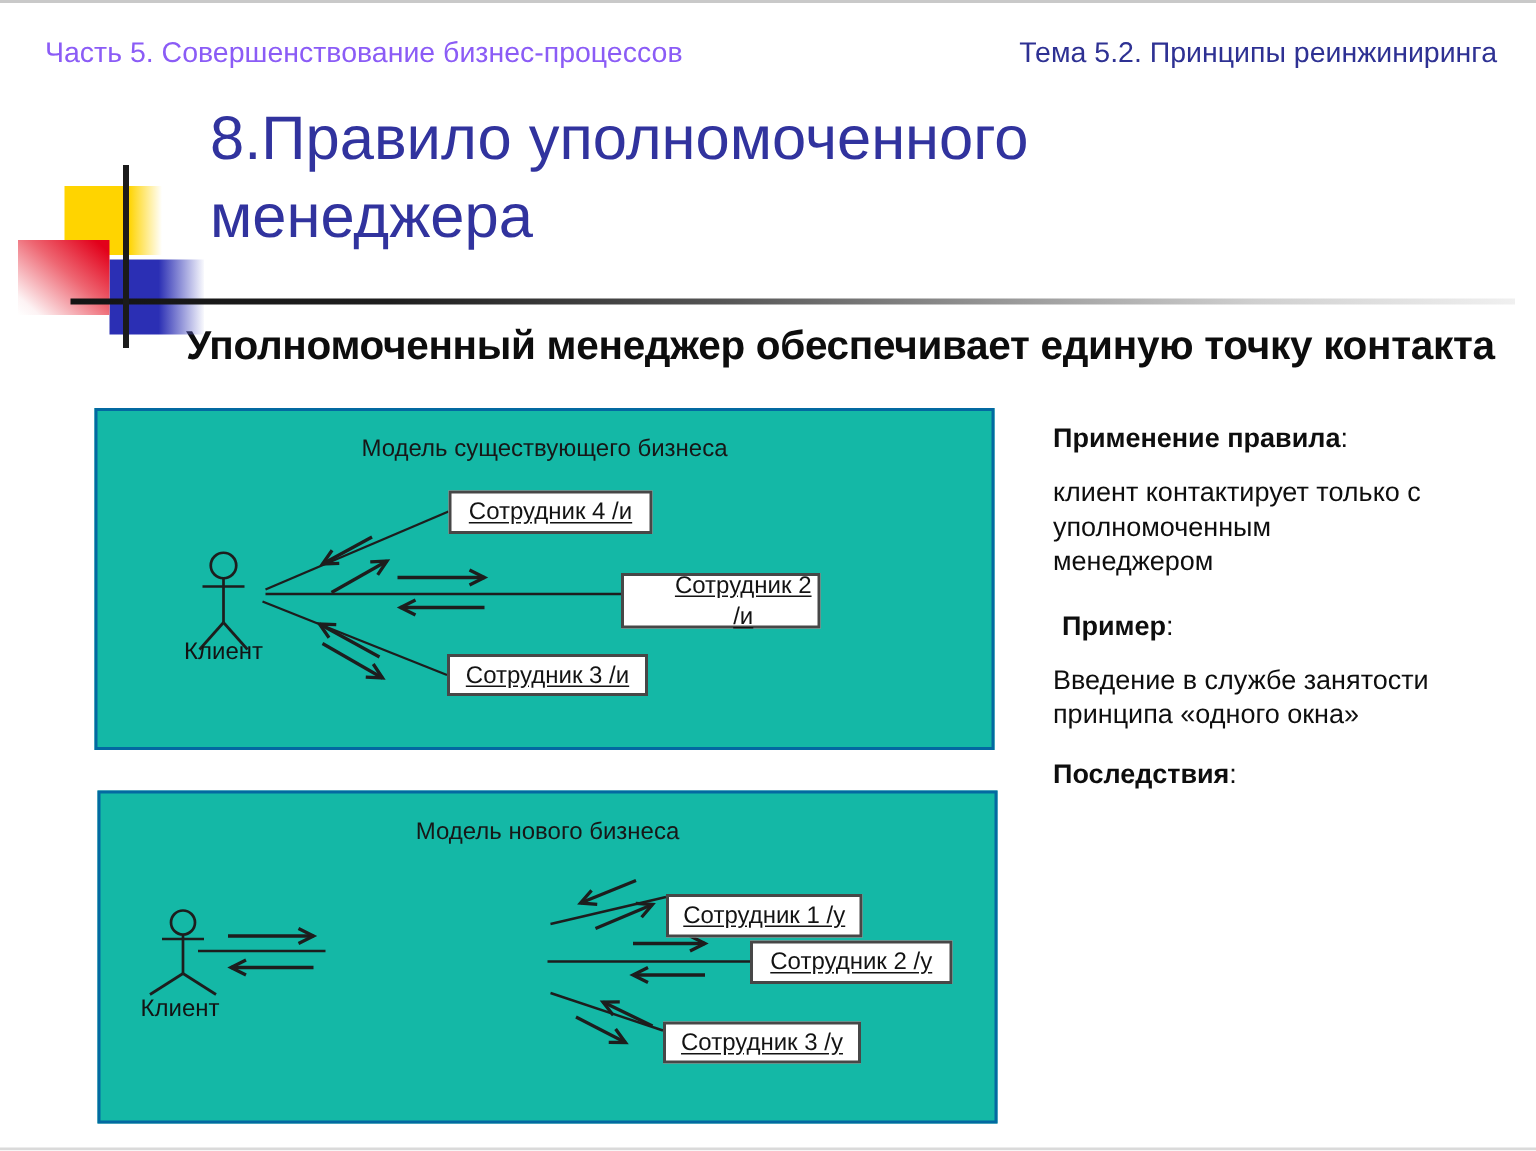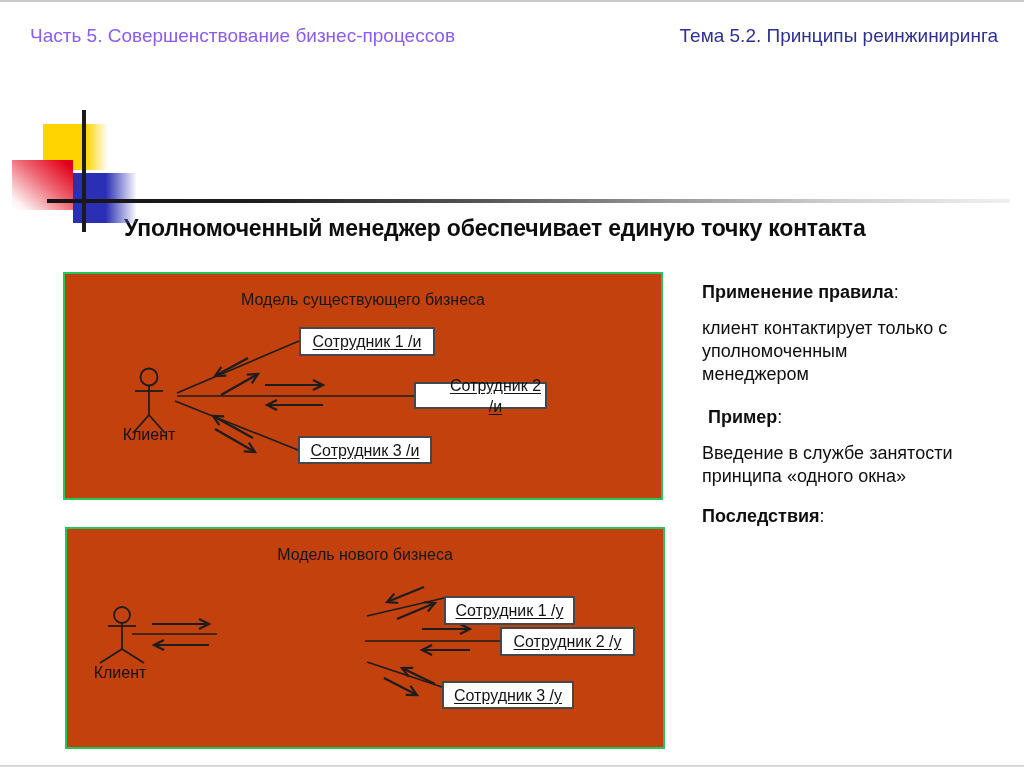--- a/index.html
+++ b/index.html
@@ -10,51 +10,51 @@
   }
   
   .header-left  { position:absolute; left:30px;  top:23px; font-size:19px; color:#8b5cf6; }
   .header-right { position:absolute; right:26px; top:23px; font-size:19px; color:#2e3193; }
   
   .slide-title {
     position:absolute; left:140px; top:64px; width:690px; margin:0;
     font-size:41px; line-height:52px; font-weight:400; color:#31339e;
   }
   .subtitle {
-    position:absolute; left:124px; top:213px; font-size:23px; font-weight:700;
+    position:absolute; left:124px; top:213px; font-size:27px; font-weight:700;
     color:#0d0d0d; letter-spacing:-0.2px;
   }
   
   .sq { position:absolute; }
   .sq-yellow { left:43px; top:122px; width:65px; height:46px; z-index:1;
     background:linear-gradient(90deg,#ffd400 66%, rgba(255,212,0,0) 100%); }
   .sq-blue { left:73px; top:171px; width:63px; height:50px; z-index:2;
     background:linear-gradient(90deg,#2b2fb4 0%, #2b2fb4 52%, rgba(213,217,242,0.15) 100%); }
   .sq-red { left:12px; top:158px; width:61px; height:50px; z-index:3;
     background:linear-gradient(221deg,#e2001a 8%, #ee6672 45%, #fdf3f4 88%, rgba(255,255,255,0) 100%); }
   .hline { position:absolute; left:47px; top:197px; width:963px; height:4px; z-index:4;
     background:linear-gradient(90deg,#141414 0%, #1e1e1e 22%, #555555 45%, #999999 65%, #cfcfcf 82%, #f0f0f0 100%); }
   .vline { position:absolute; left:82px; top:108px; width:4px; height:122px; z-index:5; background:#1b1b1b; }
   
-  .panel { position:absolute; background:#c2410c; border:2px solid #22c55e; box-sizing:border-box; }
+  .panel { position:absolute; background:#14b8a6; border:2px solid #0369a1; box-sizing:border-box; }
   .panel-1 { left:63px; top:270px; width:600px; height:228px; }
   .panel-2 { left:65px; top:525px; width:600px; height:222px; }
   .panel-title { position:absolute; left:0; right:0; top:17px; text-align:center;
     font-size:16px; color:#171717; }
   .panel-svg { position:absolute; left:0; top:0; width:100%; height:100%; }
   .nbox {
     position:absolute; border:2px solid #474747; background:#ffffff; box-sizing:border-box;
     display:flex; align-items:center; justify-content:center; text-align:center;
     font-size:16px; color:#131313; text-decoration:underline; text-underline-offset:2px;
     line-height:21px;
   }
   .actor-label { position:absolute; width:80px; text-align:center; font-size:16px; color:#131313; }
   
   .p1-b1 { left:234px; top:53px;  width:136px; height:29px; }
-  .p1-b2 { left:349px; top:108px; width:133px; height:27px;padding-left:30px; }
+  .p1-b2 { left:349px; top:108px; width:133px; height:37px;padding-left:30px; }
   .p1-b3 { left:233px; top:162px; width:134px; height:28px; }
   .p1-actor-label { left:44px; top:152px; }
   
   .p2-mgr { left:150px; top:85px; width:148px; height:48px; padding:0 2px; }
   .p2-b1 { left:377px; top:43px;  width:131px; height:29px;margin-top:24px; }
   .p2-b2 { left:433px; top:98px;  width:135px; height:29px; }
   .p2-b3 { left:375px; top:152px; width:132px; height:28px; }
   .p2-actor-label { left:13px; top:135px; }
   
   .notes { position:absolute; left:702px; top:278px; width:300px; color:#0e0e0e; }
@@ -76,20 +76,21 @@
 
   <div class="header-left">Часть 5. Совершенствование бизнес-процессов</div>
   <div class="header-right">Тема 5.2. Принципы реинжиниринга</div>
 
   <div class="sq sq-yellow"></div>
   <div class="sq sq-blue"></div>
   <div class="sq sq-red"></div>
   <div class="hline"></div>
   <div class="vline"></div>
 
+  <h1 class="slide-title">8.Правило уполномоченного менеджера</h1>
   <div class="subtitle">Уполномоченный менеджер обеспечивает единую точку контакта</div>
 
   <section class="panel panel-1">
     <svg class="panel-svg" viewBox="0 0 596 224">
       <defs>
         <marker id="ah1" markerUnits="userSpaceOnUse" markerWidth="16" markerHeight="16" refX="13" refY="8" orient="auto">
           <path d="M3,3 L13,8 L3,13" fill="none" stroke="#1d1d1d" stroke-width="2.2"></path>
         </marker>
       </defs>
 
@@ -110,21 +111,21 @@
       <g stroke="#1d1d1d" stroke-width="2.2" fill="none">
         <line x1="183" y1="84" x2="150" y2="102" marker-end="url(#ah1)"></line>
         <line x1="156" y1="121" x2="193" y2="100" marker-end="url(#ah1)"></line>
         <line x1="200" y1="111" x2="258" y2="111" marker-end="url(#ah1)"></line>
         <line x1="258" y1="131" x2="202" y2="131" marker-end="url(#ah1)"></line>
         <line x1="188" y1="164" x2="148" y2="142" marker-end="url(#ah1)"></line>
         <line x1="150" y1="155" x2="190" y2="178" marker-end="url(#ah1)"></line>
       </g>
     </svg>
     <div class="panel-title">Модель существующего бизнеса</div>
-    <div class="nbox p1-b1">Сотрудник 1 /и</div>
+    <div class="nbox p1-b1">Сотрудник 4 /и</div>
     <div class="nbox p1-b2">Сотрудник 2 /и</div>
     <div class="nbox p1-b3">Сотрудник 3 /и</div>
     <div class="actor-label p1-actor-label">Клиент</div>
   </section>
 
   <section class="panel panel-2">
     <svg class="panel-svg" viewBox="0 0 596 218">
       <defs>
         <marker id="ah2" markerUnits="userSpaceOnUse" markerWidth="16" markerHeight="16" refX="13" refY="8" orient="auto">
           <path d="M3,3 L13,8 L3,13" fill="none" stroke="#1d1d1d" stroke-width="2.2"></path>

